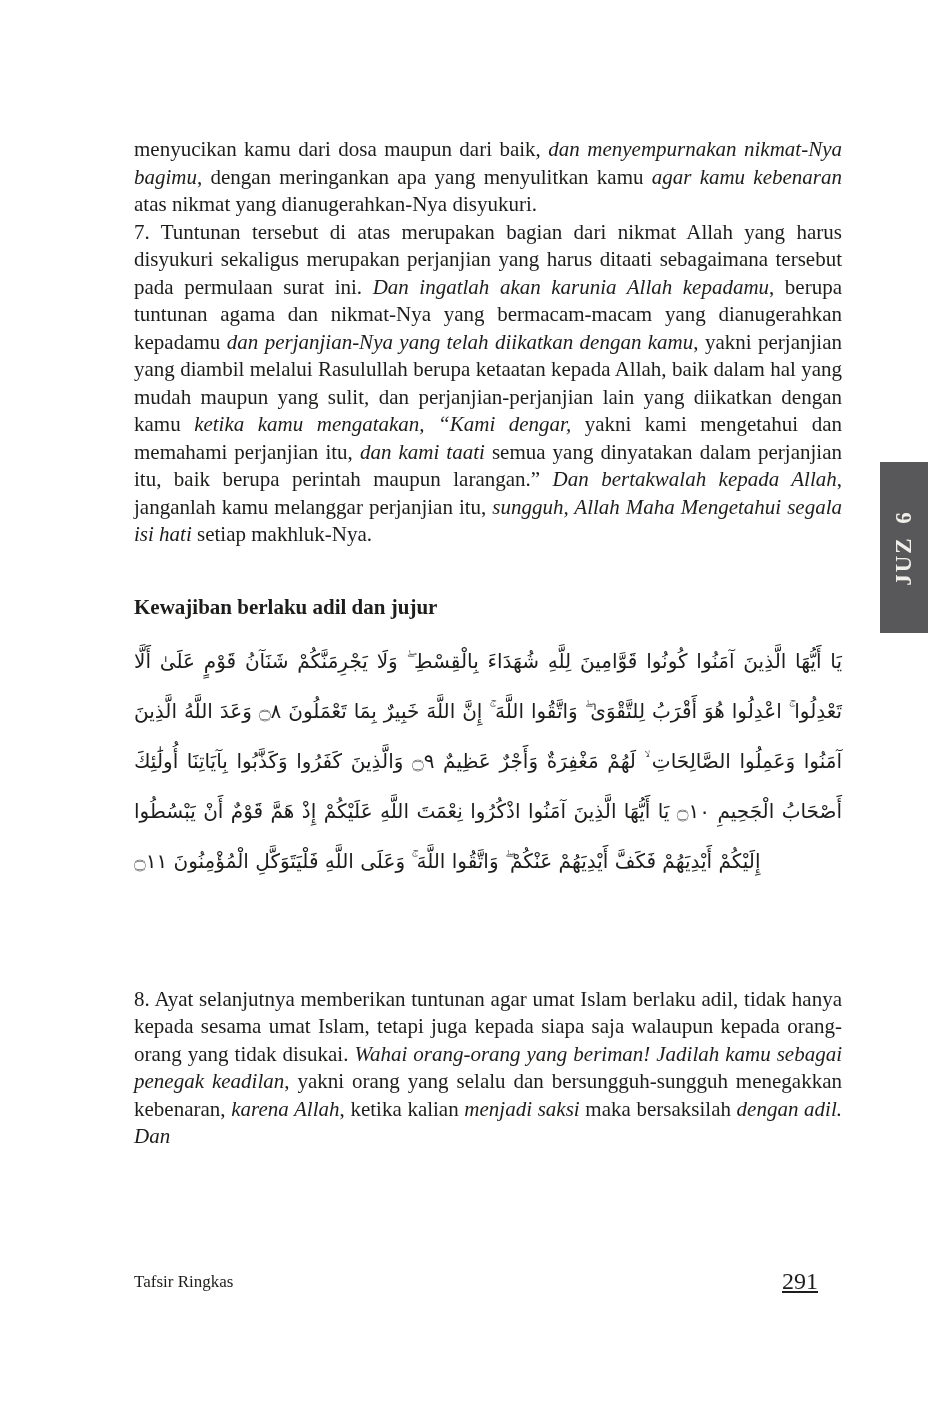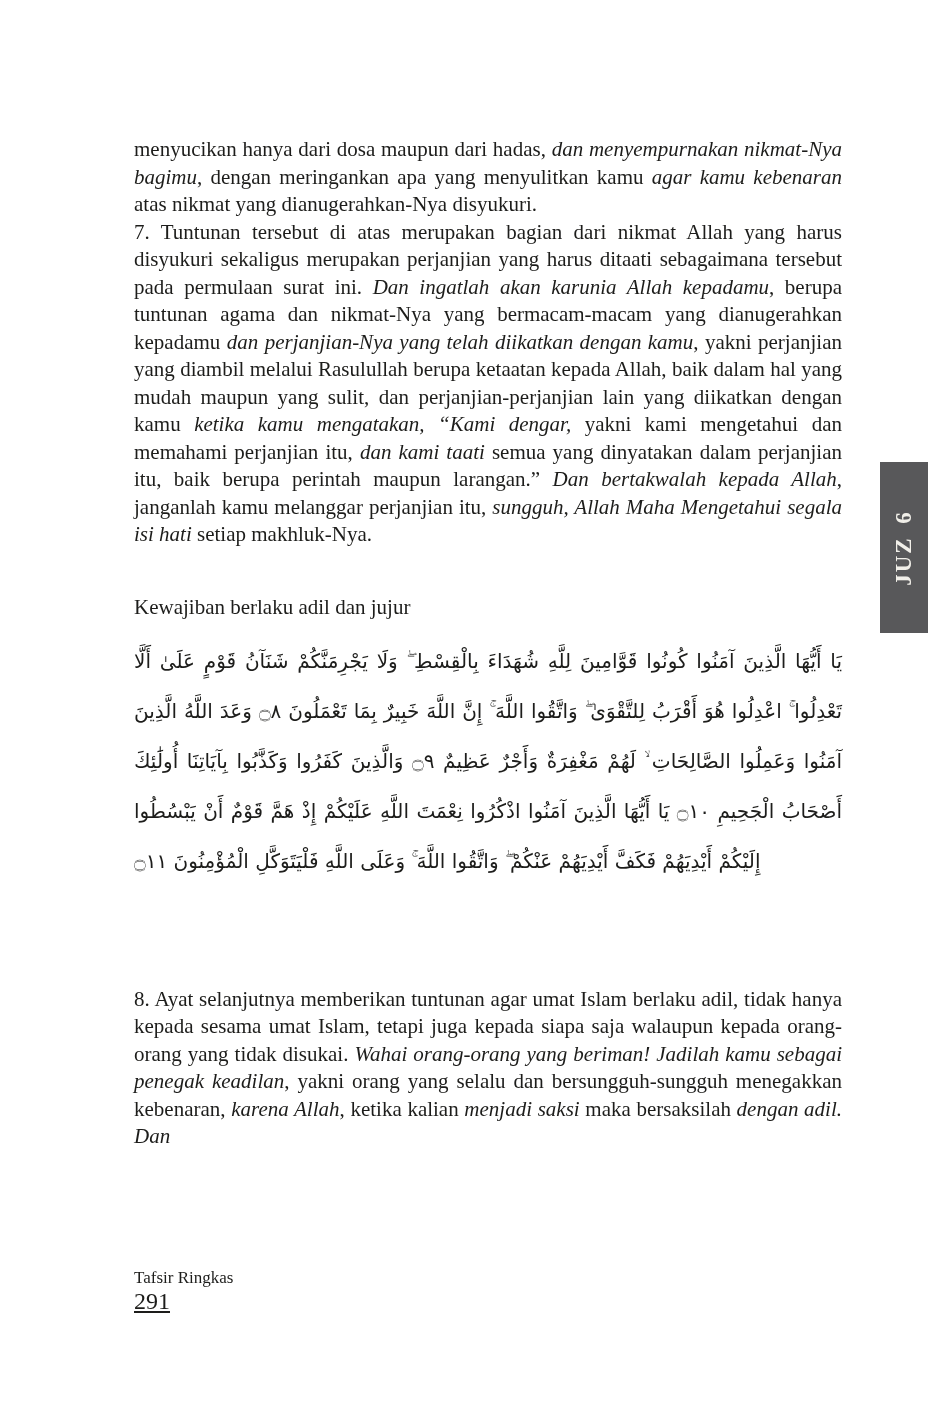--- a/index.html
+++ b/index.html
@@ -21,40 +21,39 @@
     font-size:21px;
     line-height:27.5px;
     text-align:justify;
   }
   .body-par i{font-style:italic;}
   .par7{}
   .section-heading{
     margin:44px 0 15px 0;
     font-size:21px;
     line-height:28px;
-    font-weight:400;
+    font-weight:700;
   }
   .arabic{
     margin-top:3px;
     direction:rtl;
     font-family:"DejaVu Sans", sans-serif;
     font-size:20px;
     line-height:50px;
     text-align:justify;
     text-align-last:left;
     min-height:350px;
   }
   .par8{}
   .footer{
     position:absolute;
     left:134px;right:104px;top:1268px;
     display:flex;
     justify-content:space-between;
-    align-items:flex-start;
-    flex-direction:column;
+    align-items:center;
   }
   .book-title{font-size:17px;}
   .page-number{font-size:24px;padding-right:24px;text-decoration:underline;}
   .juz-tab{
     position:absolute;
     left:880px;top:462px;
     width:48px;height:171px;
     background:var(--tab-bg,#58585a);
     display:flex;align-items:center;justify-content:center;
   }
@@ -69,21 +68,21 @@
     word-spacing:5px;
   }
 </style>
 </head>
 <body>
 
 <div class="page">
 
   <div class="content">
 
-    <p class="body-par"><span>menyucikan hanya dari dosa maupun dari hadas, </span><i>dan menyempurnakan nikmat-Nya bagimu</i><span>, dengan meringankan apa yang menyulitkan kamu </span><i>agar kamu kebenaran</i><span> atas nikmat yang dianugerahkan-Nya disyukuri.</span></p>
+    <p class="body-par"><span>menyucikan kamu dari dosa maupun dari baik, </span><i>dan menyempurnakan nikmat-Nya bagimu</i><span>, dengan meringankan apa yang menyulitkan kamu </span><i>agar kamu kebenaran</i><span> atas nikmat yang dianugerahkan-Nya disyukuri.</span></p>
 
     <p class="body-par par7"><span>7. Tuntunan tersebut di atas merupakan bagian dari nikmat Allah yang harus disyukuri sekaligus merupakan perjanjian yang harus ditaati sebagaimana tersebut pada permulaan surat ini. </span><i>Dan ingatlah akan karunia Allah kepadamu</i><span>, berupa tuntunan agama dan nikmat-Nya yang bermacam-macam yang dianugerahkan kepadamu </span><i>dan perjanjian-Nya yang telah diikatkan dengan kamu</i><span>, yakni perjanjian yang diambil melalui Rasulullah berupa ketaatan kepada Allah, baik dalam hal yang mudah maupun yang sulit, dan perjanjian-perjanjian lain yang diikatkan dengan kamu </span><i>ketika kamu mengatakan, “Kami dengar,</i><span> yakni kami mengetahui dan memahami perjanjian itu, </span><i>dan kami taati</i><span> semua yang dinyatakan dalam perjanjian itu, baik berupa perintah maupun larangan.” </span><i>Dan bertakwalah kepada Allah</i><span>, janganlah kamu melanggar perjanjian itu, </span><i>sungguh, Allah Maha Mengetahui segala isi hati</i><span> setiap makhluk-Nya.</span></p>
 
     <h2 class="section-heading">Kewajiban berlaku adil dan jujur</h2>
 
     <div class="arabic" dir="rtl" lang="ar">يَا أَيُّهَا الَّذِينَ آمَنُوا كُونُوا قَوَّامِينَ لِلَّهِ شُهَدَاءَ بِالْقِسْطِ ۖ وَلَا يَجْرِمَنَّكُمْ شَنَآنُ قَوْمٍ عَلَىٰ أَلَّا تَعْدِلُوا ۚ اعْدِلُوا هُوَ أَقْرَبُ لِلتَّقْوَىٰ ۖ وَاتَّقُوا اللَّهَ ۚ إِنَّ اللَّهَ خَبِيرٌ بِمَا تَعْمَلُونَ ۝٨ وَعَدَ اللَّهُ الَّذِينَ آمَنُوا وَعَمِلُوا الصَّالِحَاتِ ۙ لَهُمْ مَغْفِرَةٌ وَأَجْرٌ عَظِيمٌ ۝٩ وَالَّذِينَ كَفَرُوا وَكَذَّبُوا بِآيَاتِنَا أُولَٰئِكَ أَصْحَابُ الْجَحِيمِ ۝١٠ يَا أَيُّهَا الَّذِينَ آمَنُوا اذْكُرُوا نِعْمَتَ اللَّهِ عَلَيْكُمْ إِذْ هَمَّ قَوْمٌ أَنْ يَبْسُطُوا إِلَيْكُمْ أَيْدِيَهُمْ فَكَفَّ أَيْدِيَهُمْ عَنْكُمْ ۖ وَاتَّقُوا اللَّهَ ۚ وَعَلَى اللَّهِ فَلْيَتَوَكَّلِ الْمُؤْمِنُونَ ۝١١</div>
 
     <p class="body-par par8"><span>8. Ayat selanjutnya memberikan tuntunan agar umat Islam berlaku adil, tidak hanya kepada sesama umat Islam, tetapi juga kepada siapa saja walaupun kepada orang-orang yang tidak disukai. </span><i>Wahai orang-orang yang beriman! Jadilah kamu sebagai penegak keadilan</i><span>, yakni orang yang selalu dan bersungguh-sungguh menegakkan kebenaran, </span><i>karena Allah</i><span>, ketika kalian </span><i>menjadi saksi</i><span> maka bersaksilah </span><i>dengan adil. Dan</i></p>
 
   </div>

